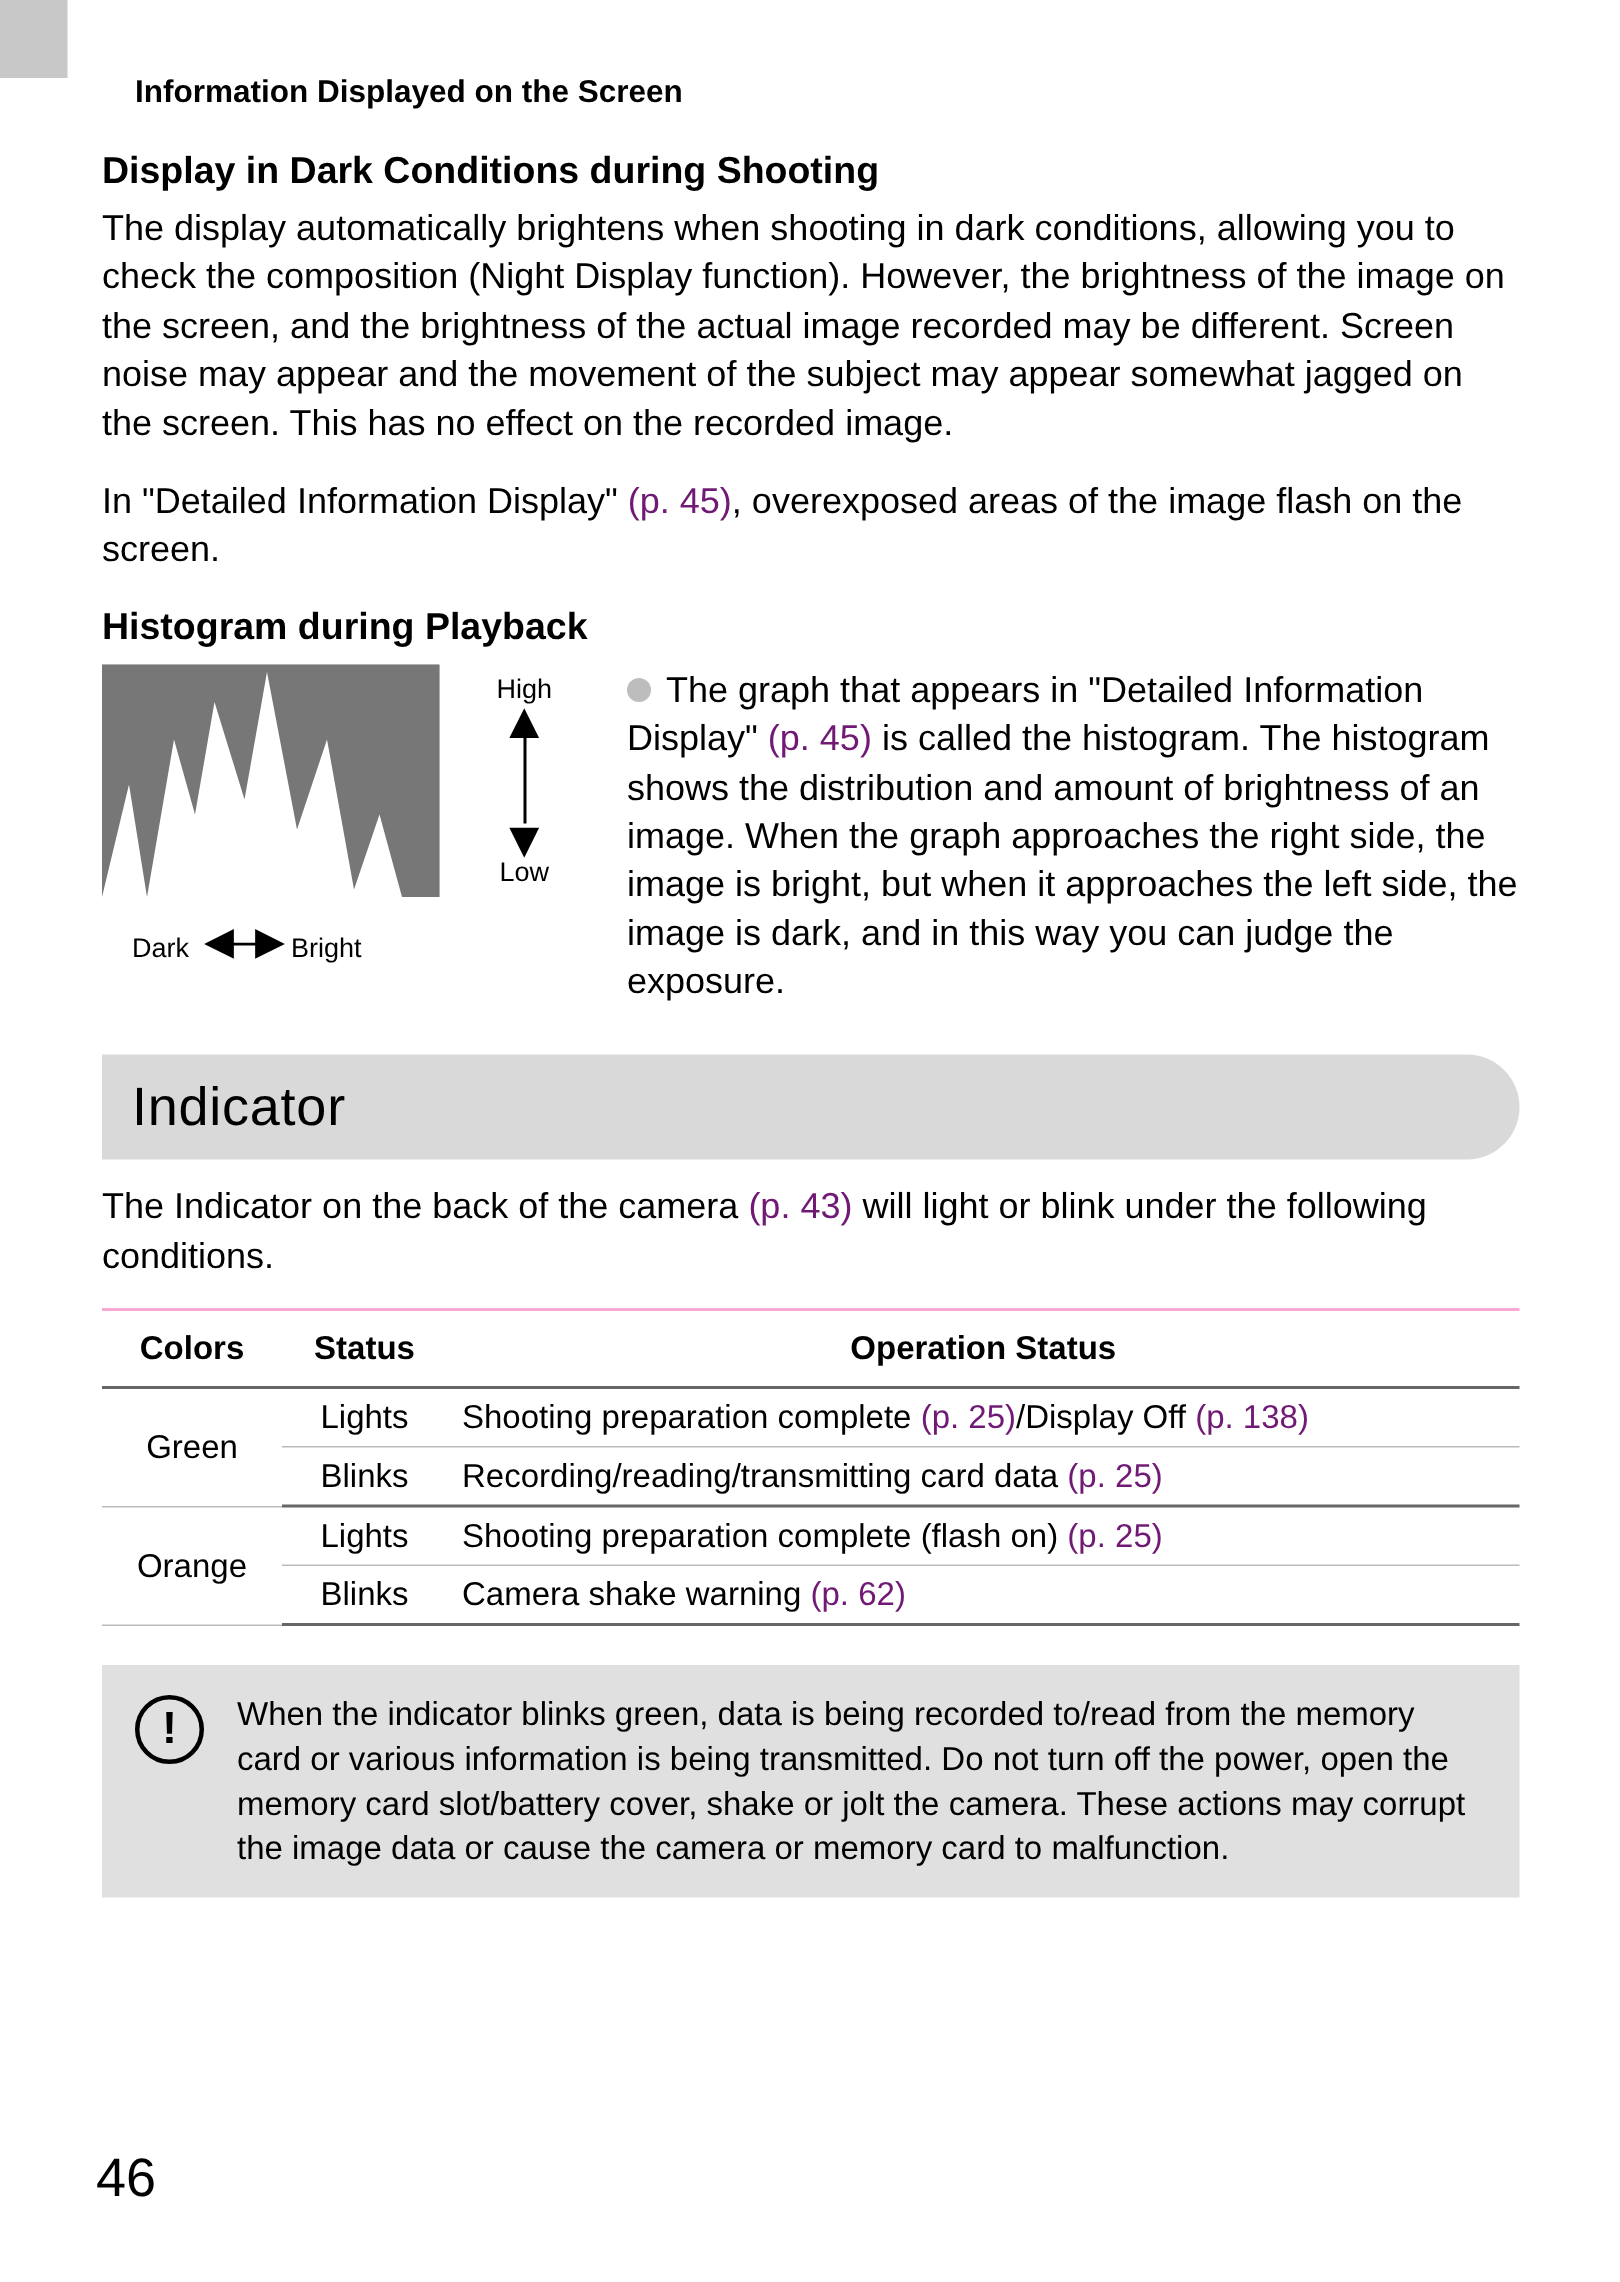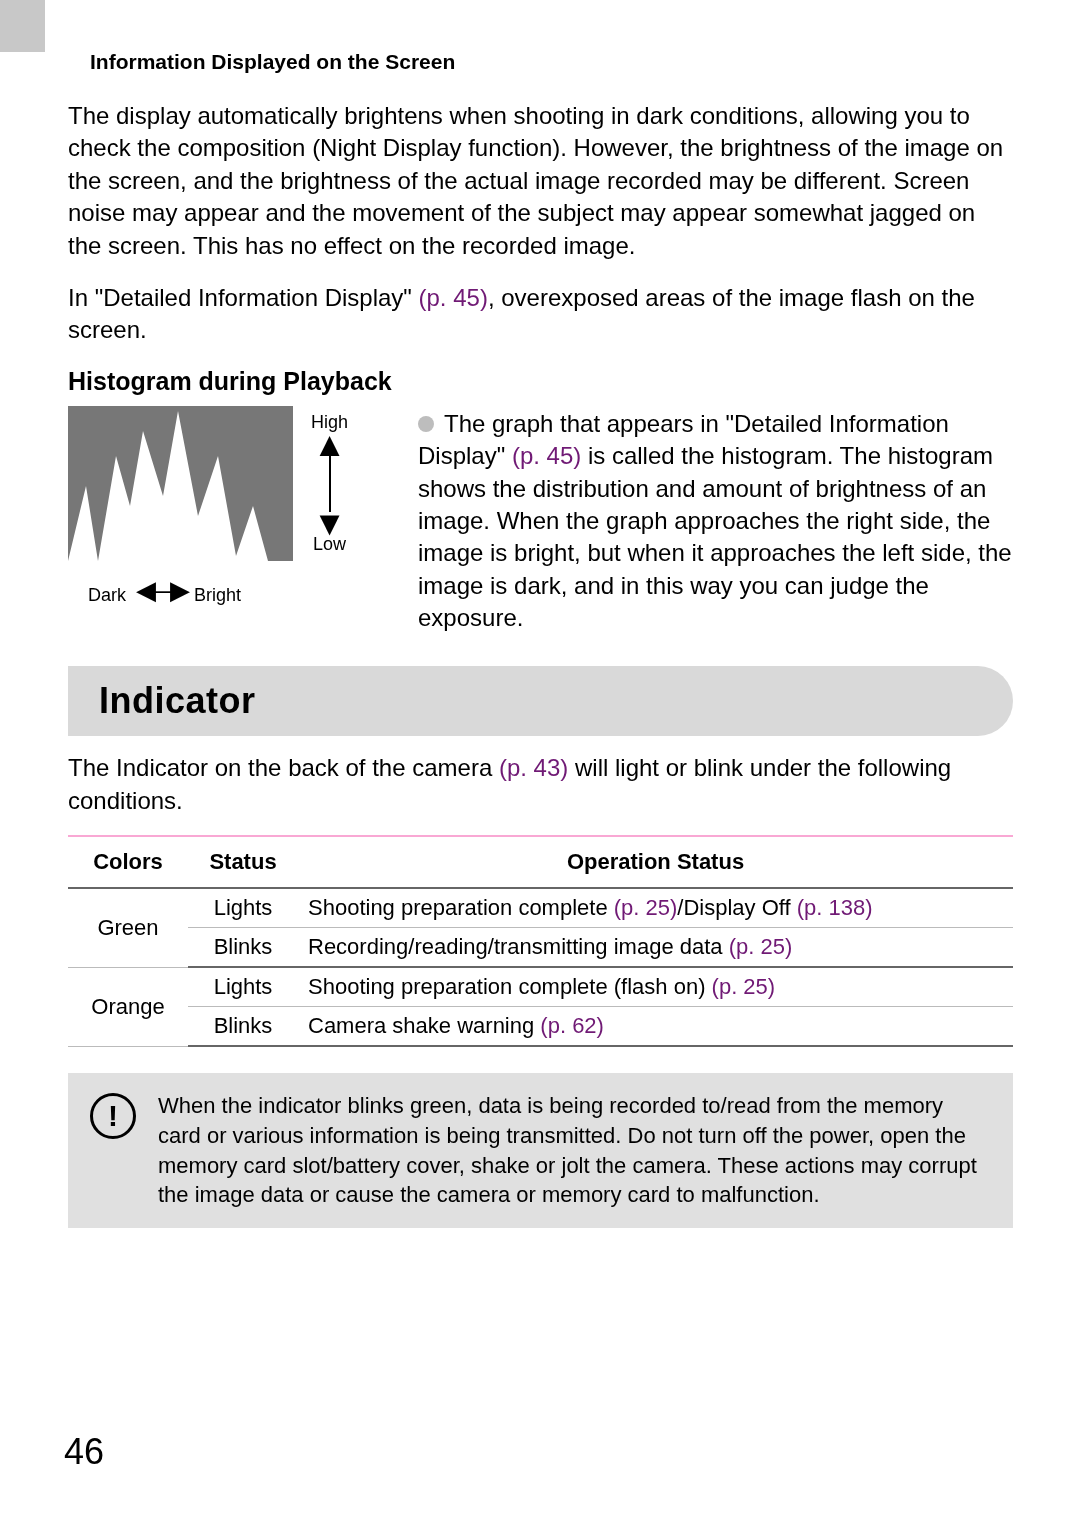--- a/index.html
+++ b/index.html
@@ -56,20 +56,21 @@
       gap: 30px;
       margin-top: 10px;
     }
     .histogram-figure {
       flex-shrink: 0;
       width: 320px;
     }
     .histogram-box {
       display: flex;
       align-items: flex-start;
+      gap: 20px;
     }
     .histogram-graph {
       width: 225px;
       height: 155px;
       background: #777;
       position: relative;
       overflow: hidden;
     }
     .histogram-vert-labels {
       display: flex;
@@ -116,23 +117,22 @@
     }
     .indicator-banner {
       background: #d9d9d9;
       border-radius: 0 42px 42px 0;
       padding: 14px 20px;
       margin: 32px 0 16px 0;
       width: 945px;
     }
     .indicator-banner-text {
       font-size: 36px;
-      font-weight: 700;
+      font-weight: 400;
       letter-spacing: 0.5px;
-      margin-left: 11px;
     }
     .indicator-intro {
       font-size: 24px;
       line-height: 1.35;
       margin-bottom: 18px;
     }
     table.indicator-table {
       width: 100%;
       border-collapse: collapse;
       font-size: 22px;
@@ -186,20 +186,21 @@
 </head>
 <body>
 
 <div class="left-tab"></div>
 
 <div class="page-header">Information Displayed on the Screen</div>
 
 <div class="content">
 
   <div class="section">
+    <div class="section-heading">Display in Dark Conditions during Shooting</div>
     <div class="body-text">The display automatically brightens when shooting in dark conditions, allowing you to check the composition (Night Display function). However, the brightness of the image on the screen, and the brightness of the actual image recorded may be different. Screen noise may appear and the movement of the subject may appear somewhat jagged on the screen. This has no effect on the recorded image.</div>
   </div>
 
   <div class="section">
     <div class="body-text">
       <span>In "Detailed Information Display" </span><span class="link">(p. 45)</span><span>, overexposed areas of the image flash on the screen.</span>
     </div>
   </div>
 
   <div class="section">
@@ -253,21 +254,21 @@
       <tr>
         <td class="col-color" rowspan="2">Green</td>
         <td class="col-status">Lights</td>
         <td>
           <span>Shooting preparation complete </span><span class="link">(p. 25)</span><span>/Display Off </span><span class="link">(p. 138)</span>
         </td>
       </tr>
       <tr class="section-end">
         <td class="col-status">Blinks</td>
         <td>
-          <span>Recording/reading/transmitting image data </span><span class="link">(p. 25)</span>
+          <span>Recording/reading/transmitting card data </span><span class="link">(p. 25)</span>
         </td>
       </tr>
       <tr>
         <td class="col-color" rowspan="2">Orange</td>
         <td class="col-status">Lights</td>
         <td>
           <span>Shooting preparation complete (flash on) </span><span class="link">(p. 25)</span>
         </td>
       </tr>
       <tr class="section-end">

